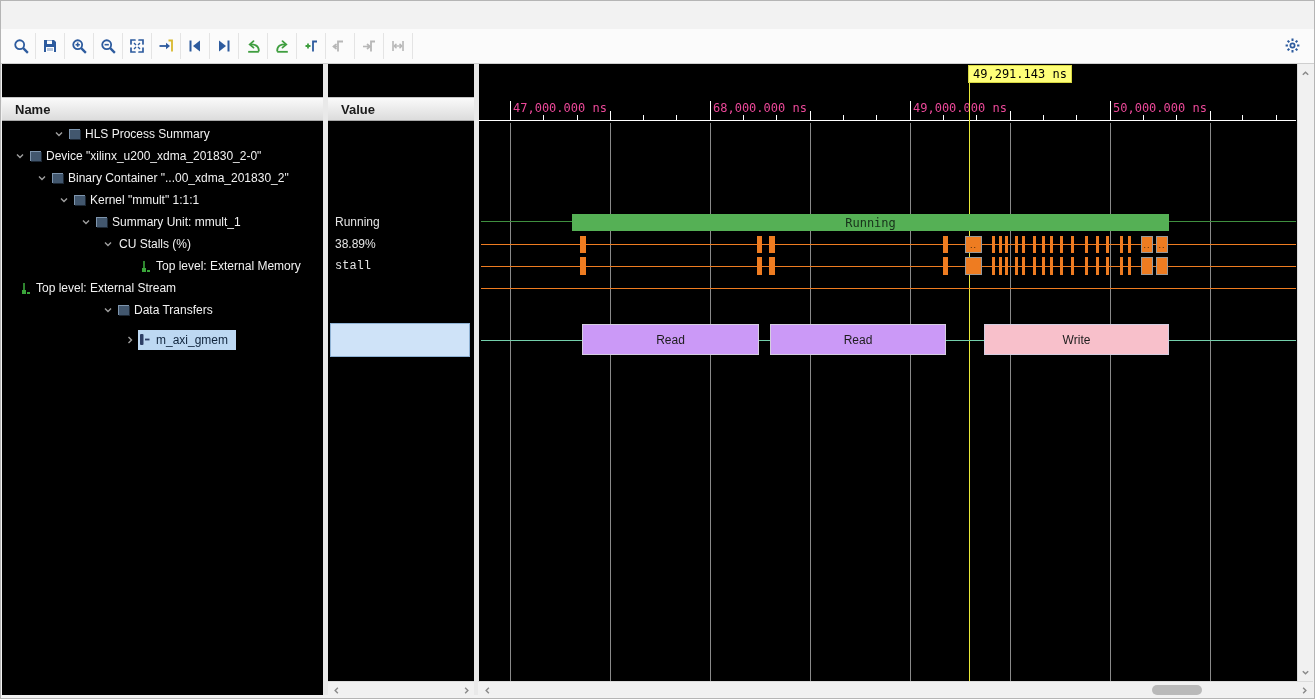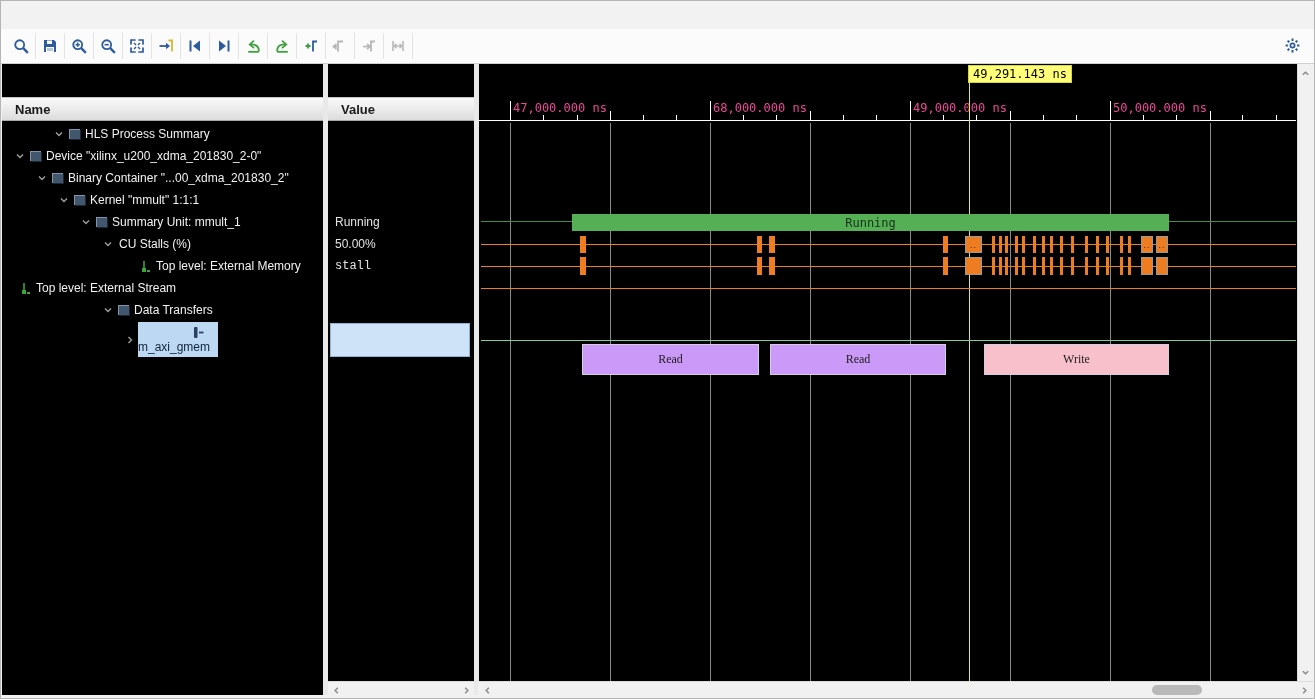--- a/index.html
+++ b/index.html
@@ -24,33 +24,33 @@
   .panel-head span{position:absolute;left:13px;top:4px;}
   .name-panel{position:absolute;left:0;top:0;width:321px;height:100%;background:#000;}
   .splitter{position:absolute;left:321px;top:0;width:5px;height:100%;background:#e9e9e9;cursor:col-resize;}
   .value-panel{position:absolute;left:326px;top:0;width:146px;height:100%;background:#000;}
   .splitter2{position:absolute;left:472px;top:0;width:5px;height:100%;background:#e9e9e9;cursor:col-resize;}
   .wave-wrap{position:absolute;left:477px;top:0;right:17px;height:100%;background:#000;overflow:hidden;}
   .tree-row{position:absolute;left:0;width:100%;display:flex;align-items:center;color:#f2f2f2;font-size:12px;white-space:nowrap;}
   .chev{width:16px;height:14px;display:flex;align-items:center;justify-content:center;color:#9f9f9f;flex:0 0 16px;}
   .ticon{width:15px;height:14px;display:flex;align-items:center;justify-content:center;margin-right:3px;flex:0 0 15px;}
   .blocky{width:11px;height:10px;background:#42576e;box-shadow:inset 1px 1px 0 #7e95ad, 1px 1px 0 #1d2835;}
-  .sel{background:#bdd8f2;color:#10243c;display:flex;align-items:flex-end;padding:3px 8px 3px 0;flex-direction:column;}
+  .sel{background:#bdd8f2;color:#10243c;display:flex;align-items:flex-start;padding:3px 8px 3px 0;}
   .val-row{position:absolute;left:7px;color:#e4e4e4;font-size:12px;white-space:nowrap;}
   .val-box{position:absolute;background:#cfe3f8;border:1px solid #8fb2d4;box-sizing:border-box;}
   
   .ruler-label{position:absolute;color:#ec4899;font-family:"DejaVu Sans Mono",monospace;font-size:12px;white-space:nowrap;}
   .tickline{position:absolute;width:1px;background:#fff;}
   .baseline{position:absolute;height:1px;background:#fff;}
   .gridline{position:absolute;width:1px;background:#8a8a8a;}
   .wline{position:absolute;height:1px;}
   .statebar{position:absolute;display:flex;align-items:center;justify-content:center;font-family:"DejaVu Sans Mono",monospace;font-size:12px;color:#17301a;}
   .pulse{position:absolute;background:#ee7c21;}
   .pulse.wide{border:1px solid #9a9a9a;box-sizing:border-box;color:#3a2208;font-size:9px;display:flex;align-items:center;justify-content:center;letter-spacing:1px;}
-  .txn{position:absolute;border:1px solid #d5cde0;box-sizing:border-box;display:flex;align-items:center;justify-content:center;font-family:Liberation Serif, serif;font-size:12px;color:#1c1c1c;margin-top:20px;}
+  .txn{position:absolute;border:1px solid #d5cde0;box-sizing:border-box;display:flex;align-items:center;justify-content:center;font-family:Liberation Sans, sans-serif;font-size:12px;color:#1c1c1c;}
   .cursorline{position:absolute;width:1px;background:#e8e838;}
   .cursorlabel{position:absolute;background:#ffff78;color:#000;font-family:"DejaVu Sans Mono",monospace;font-size:12px;padding:1px 4px;border:1px solid #d6d640;box-sizing:border-box;white-space:nowrap;}
   
   .hscroll{position:absolute;height:16px;background:#f1f1f1;border-top:1px solid #dcdcdc;box-sizing:border-box;}
   .vscroll{position:absolute;width:16px;background:#f1f1f1;border-left:1px solid #dcdcdc;box-sizing:border-box;}
   .sarrow{position:absolute;width:14px;height:14px;display:flex;align-items:center;justify-content:center;color:#8a8a8a;}
   .sthumb{position:absolute;background:#b9b9b9;border-radius:6px;}
 </style>
 </head>
 <body>
@@ -311,21 +311,21 @@
           </div>
         </div>
     </div>
     <div class="splitter"></div>
     <div class="value-panel">
       <div class="panel-head" style="left:0;width:146px;">
         <span>Value</span>
       </div>
       <div id="valuerows">
           <div class="val-row" style="top: 151px;">Running</div>
-          <div class="val-row" style="top: 173px;">50.00%</div>
+          <div class="val-row" style="top: 173px;">38.89%</div>
           <div class="val-row" style="top: 195px; font-family: Liberation Mono, monospace;">stall</div>
           <div class="val-box" style="left: 2px; top: 259px; width: 140px; height: 34px;"></div>
         </div>
       <div class="hscroll" style="left:0;width:146px;top:617px;">
         <span class="sarrow" style="left:1px;top:1px;">
             <svg width="9" height="9" viewBox="0 0 10 10">
               <path d="M6.5 2 L3.5 5 L6.5 8" stroke="currentColor" stroke-width="1.6" fill="none"></path>
             </svg>
           </span>
         <span class="sarrow" style="right:1px;top:1px;">

